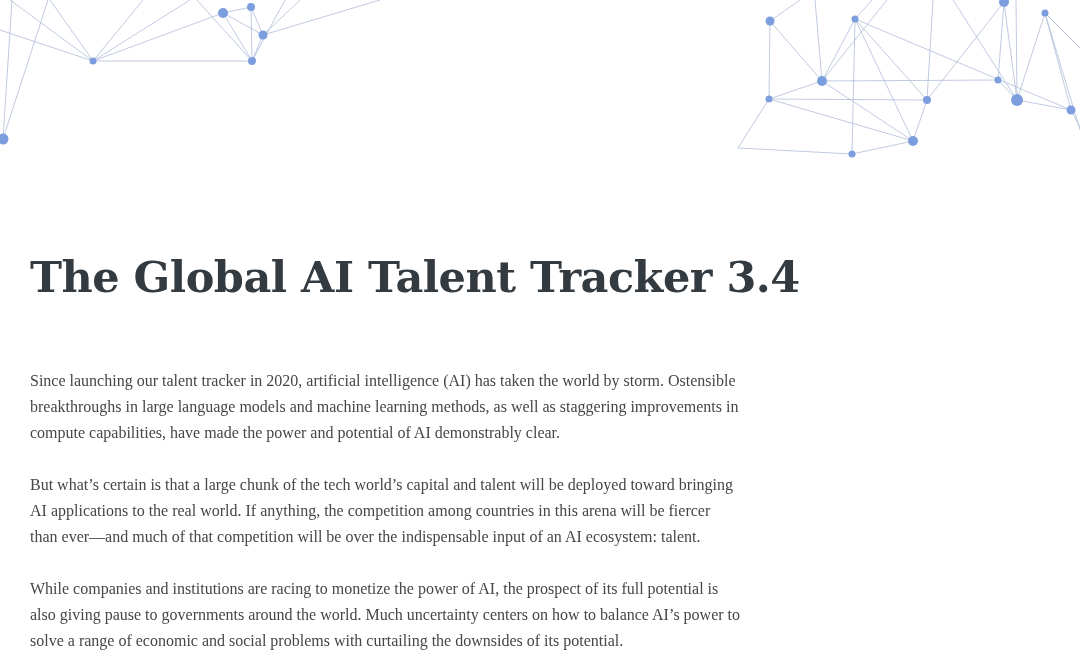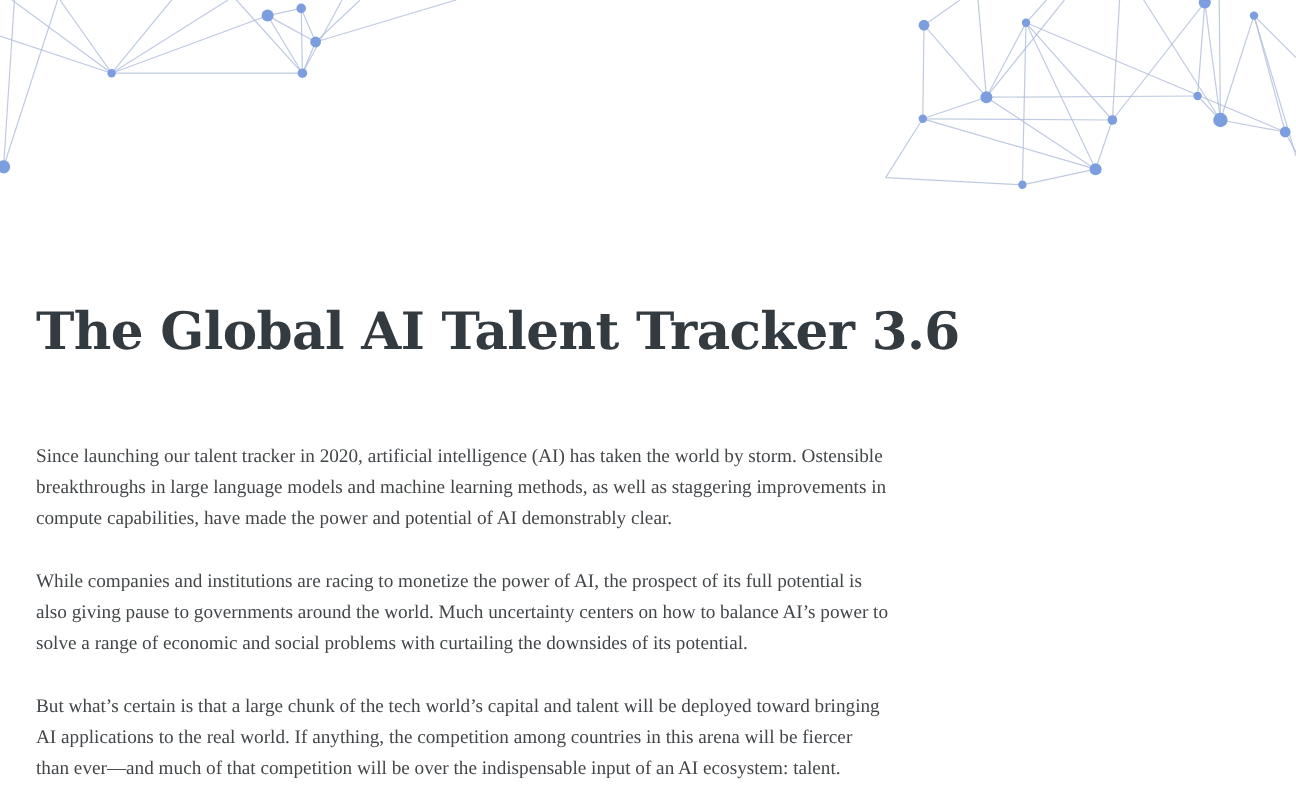--- a/index.html
+++ b/index.html
@@ -125,27 +125,27 @@
       <circle cx="822" cy="81" r="5"></circle>
       <circle cx="769" cy="99" r="3.5"></circle>
       <circle cx="927" cy="100" r="4"></circle>
       <circle cx="998" cy="80" r="3.5"></circle>
       <circle cx="1017" cy="100" r="6"></circle>
       <circle cx="1071" cy="110" r="4.5"></circle>
       <circle cx="913" cy="141" r="5"></circle>
       <circle cx="852" cy="154" r="3.5"></circle>
     </svg>
 
-  <h1 class="page-title">The Global AI Talent Tracker 3.6</h1>
+  <h1 class="page-title">The Global AI Talent Tracker 3.4</h1>
 
   <div class="article">
       <p>Since launching our talent tracker in 2020, artificial intelligence (AI) has taken the world by storm. Ostensible
 breakthroughs in large language models and machine learning methods, as well as staggering improvements in
 compute capabilities, have made the power and potential of AI demonstrably clear.</p>
+      <p>But what’s certain is that a large chunk of the tech world’s capital and talent will be deployed toward bringing
+AI applications to the real world. If anything, the competition among countries in this arena will be fiercer
+than ever—and much of that competition will be over the indispensable input of an AI ecosystem: talent.</p>
       <p>While companies and institutions are racing to monetize the power of AI, the prospect of its full potential is
 also giving pause to governments around the world. Much uncertainty centers on how to balance AI’s power to
 solve a range of economic and social problems with curtailing the downsides of its potential.</p>
-      <p>But what’s certain is that a large chunk of the tech world’s capital and talent will be deployed toward bringing
-AI applications to the real world. If anything, the competition among countries in this arena will be fiercer
-than ever—and much of that competition will be over the indispensable input of an AI ecosystem: talent.</p>
     </div>
 
 </div>
 
 </body></html>

